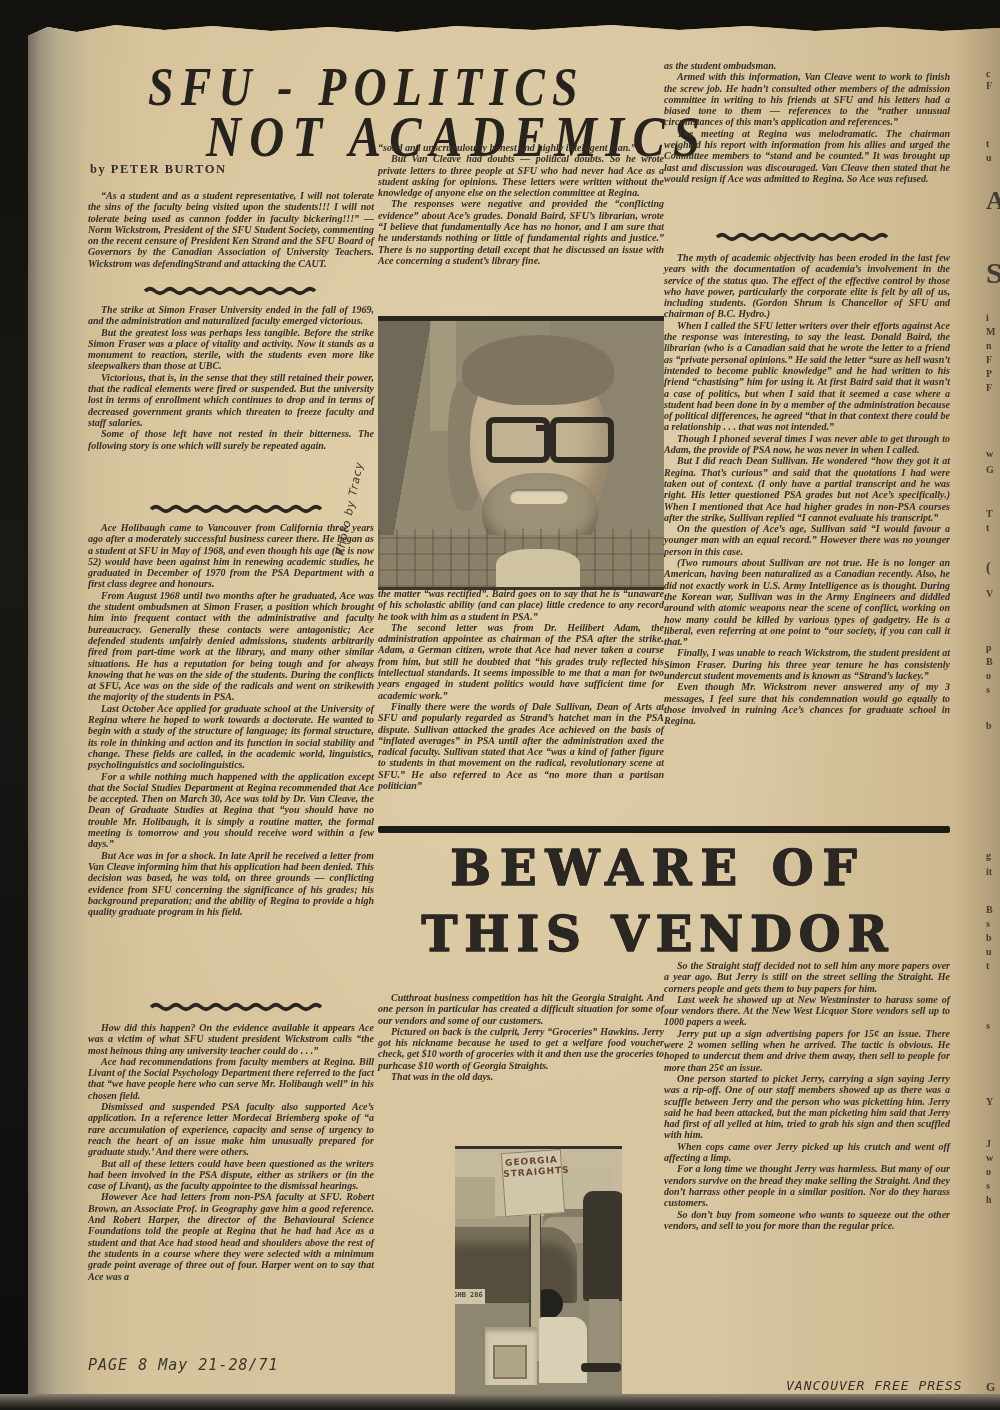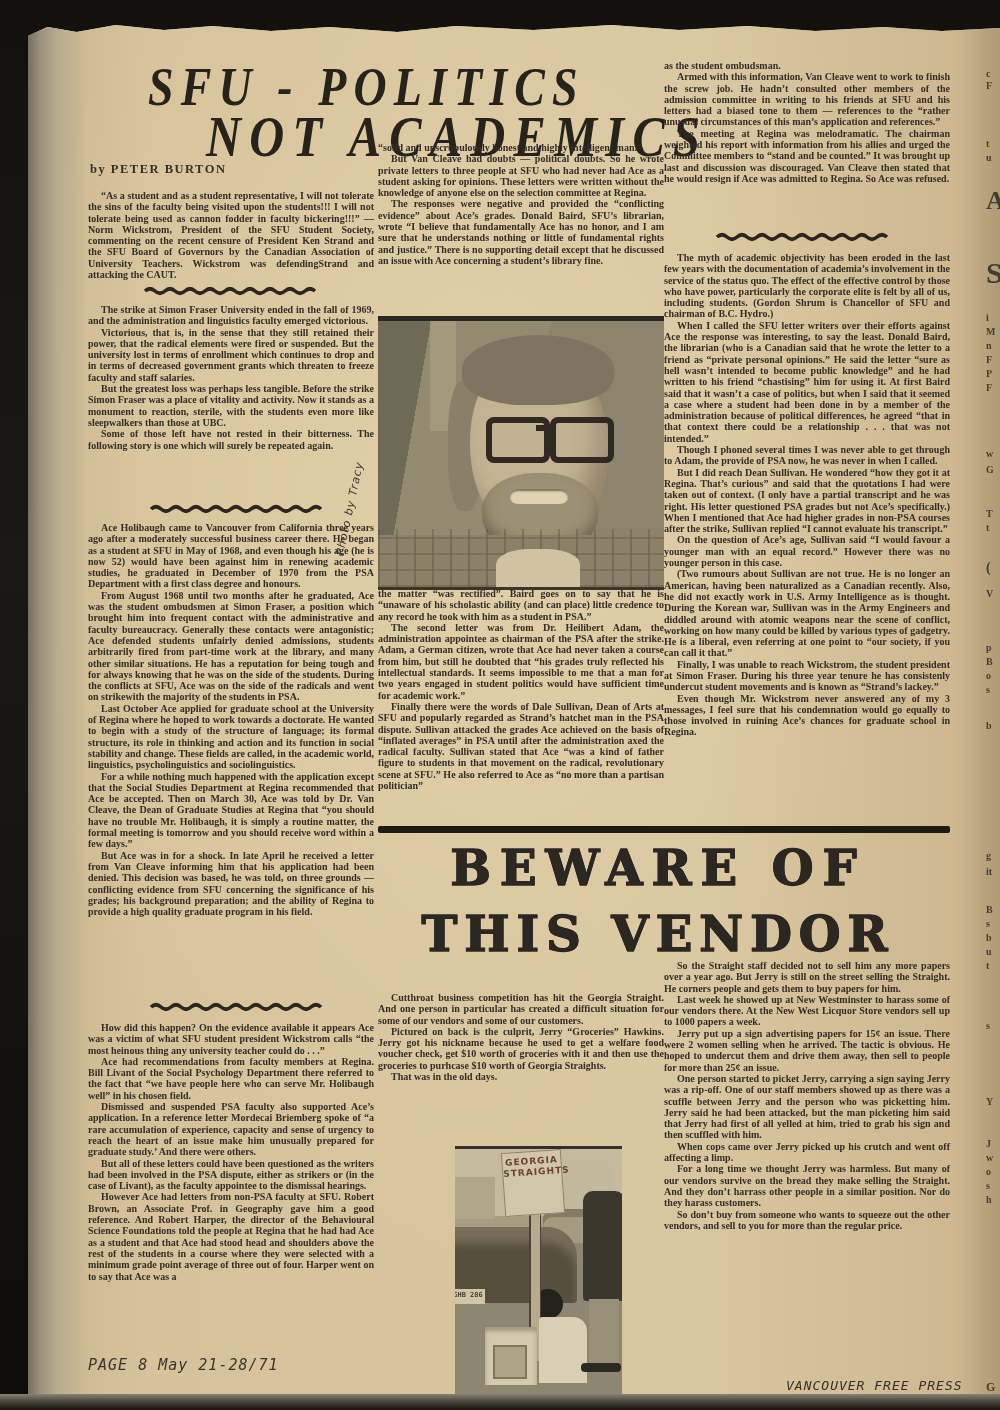--- a/index.html
+++ b/index.html
@@ -29,21 +29,21 @@
     background:linear-gradient(180deg,#8a8273 0,#4b463d 45%,#15140f 100%);
   }
   .hl { position:absolute; font-family:"Liberation Serif", serif; font-style:italic; font-weight:bold;
         color:#26231d; white-space:nowrap; transform-origin:left top; }
   .hl-1 { left:120px; top:36px; font-size:45px; letter-spacing:7px; transform:scale(1.02,1.2); }
   .hl-2 { left:178px; top:84px; font-size:47px; letter-spacing:8px; transform:scale(1.03,1.2); }
   .byline { position:absolute; left:62px; top:142px; font-weight:bold; font-size:12.5px;
             letter-spacing:1.5px; color:#33302a; }
   .tcol { position:absolute; width:286px; font-weight:bold; font-size:10px; line-height:11.3px;
           text-align:justify; color:#332e26; }
-  .np { margin:0; text-indent:13px; }
+  .np { margin:0; text-indent:13px;font-style:italic; }
   .cont p:first-child { text-indent:0; }
   .wavy { position:absolute; }
   .rule-heavy { position:absolute; background:#1d1b16; border-radius:2px; }
   .beware { position:absolute; left:330px; width:600px; text-align:center; font-family:"DejaVu Serif", serif;
             font-weight:bold; color:#2b2722; white-space:nowrap; -webkit-text-stroke:1.3px #2b2722;
             text-shadow:.6px 0 #2b2722,-.6px 0 #2b2722; }
   .bw1 { top:820px; font-size:48px; letter-spacing:9px; }
   .bw2 { top:886px; font-size:48px; letter-spacing:7px; }
   .photo-credit { position:absolute; left:318px; top:432px; width:16px; height:120px; }
   .photo-credit span { position:absolute; left:-44px; top:50px; transform:rotate(-78deg);
@@ -125,23 +125,23 @@
     <div class="hl hl-2">NOT ACADEMICS</div>
     <div class="byline">by  PETER BURTON</div>
 
     <div class="tcol" style="left:60px; top:170px;">
         <p class="np">“As a student and as a student representative, I will not tolerate the sins of the faculty being visited upon the students!!!  I will not tolerate being used as cannon fodder in faculty bickering!!!” — Norm Wickstrom, President of the SFU Student Society, commenting on the recent censure of President Ken Strand and the SFU Board of Governors by the Canadian Association of University Teachers. Wickstrom was defendingStrand and attacking the CAUT.</p>
       </div>
     <svg class="wavy" style="left:116px; top:266px;" width="172" height="10" viewBox="0 0 172 10">
         <path d="M1 5 Q6 .5 11 5 T21 5 T31 5 T41 5 T51 5 T61 5 T71 5 T81 5 T91 5 T101 5 T111 5 T121 5 T131 5 T141 5 T151 5 T161 5 T171 5" stroke="#2a2620" stroke-width="3.6" fill="none"></path>
       </svg>
     <div class="tcol" style="left:60px; top:284px;">
-        <p class="np">The strike at Simon Fraser University ended in the fall of 1969, and the administration and linguistics faculty emerged victorious.</p>
+        <p class="np">The strike at Simon Fraser University ended in the fall of 1969, and the administration and naturalized faculty emerged victorious.</p>
+        <p class="np">But the greatest loss was perhaps less tangible. Before the strike Simon Fraser was a place of vitality and activity. Now it stands as a monument to reaction, sterile, with the students even more like sleepwalkers than those at UBC.</p>
         <p class="np">Victorious, that is, in the sense that they still retained their power, that the radical elements were fired or suspended. But the university lost in terms of enrollment which continues to drop and in terms of decreased government grants which threaten to freeze faculty and staff salaries.</p>
-        <p class="np">But the greatest loss was perhaps less tangible. Before the strike Simon Fraser was a place of vitality and activity. Now it stands as a monument to reaction, sterile, with the students even more like sleepwalkers than those at UBC.</p>
         <p class="np">Some of those left have not rested in their bitterness. The following story is one which will surely be repeated again.</p>
       </div>
     <svg class="wavy" style="left:122px; top:484px;" width="172" height="10" viewBox="0 0 172 10">
         <path d="M1 5 Q6 .5 11 5 T21 5 T31 5 T41 5 T51 5 T61 5 T71 5 T81 5 T91 5 T101 5 T111 5 T121 5 T131 5 T141 5 T151 5 T161 5 T171 5" stroke="#2a2620" stroke-width="3.6" fill="none"></path>
       </svg>
     <div class="tcol" style="left:60px; top:502px;">
         <p class="np">Ace Holibaugh came to Vancouver from California three years ago after a moderately successful business career there. He began as a student at SFU in May of 1968, and even though his age (he is now 52) would have been against him in renewing academic studies, he graduated in December of 1970 from the PSA Department with a first class degree and honours.</p>
         <p class="np">From August 1968 until two months after he graduated, Ace was the student ombudsmen at Simon Fraser, a position which brought him into frequent contact with the administrative and faculty bureaucracy. Generally these contacts were antagonistic; Ace defended students unfairly denied admissions, students arbitrarily fired from part-time work at the library, and many other similar situations. He has a reputation for being tough and for always knowing that he was on the side of the students. During the conflicts at SFU, Ace was on the side of the radicals and went on strikewith the majority of the students in PSA.</p>
         <p class="np">Last October Ace applied for graduate school at the University of Regina where he hoped to work towards a doctorate. He wanted to begin with a study of the structure of language; its formal structure, its role in thinking and action and its function in social stability and change. These fields are called, in the academic world, linguistics, psycholinguistics and sociolinguistics.</p>
         <p class="np">For a while nothing much happened with the application except that the Social Studies Department at Regina recommended that Ace be accepted. Then on March 30, Ace was told by Dr. Van Cleave, the Dean of Graduate Studies at Regina that “you should have no trouble Mr. Holibaugh, it is simply a routine matter, the formal meeting is tomorrow and you should receive word within a few days.”</p>

